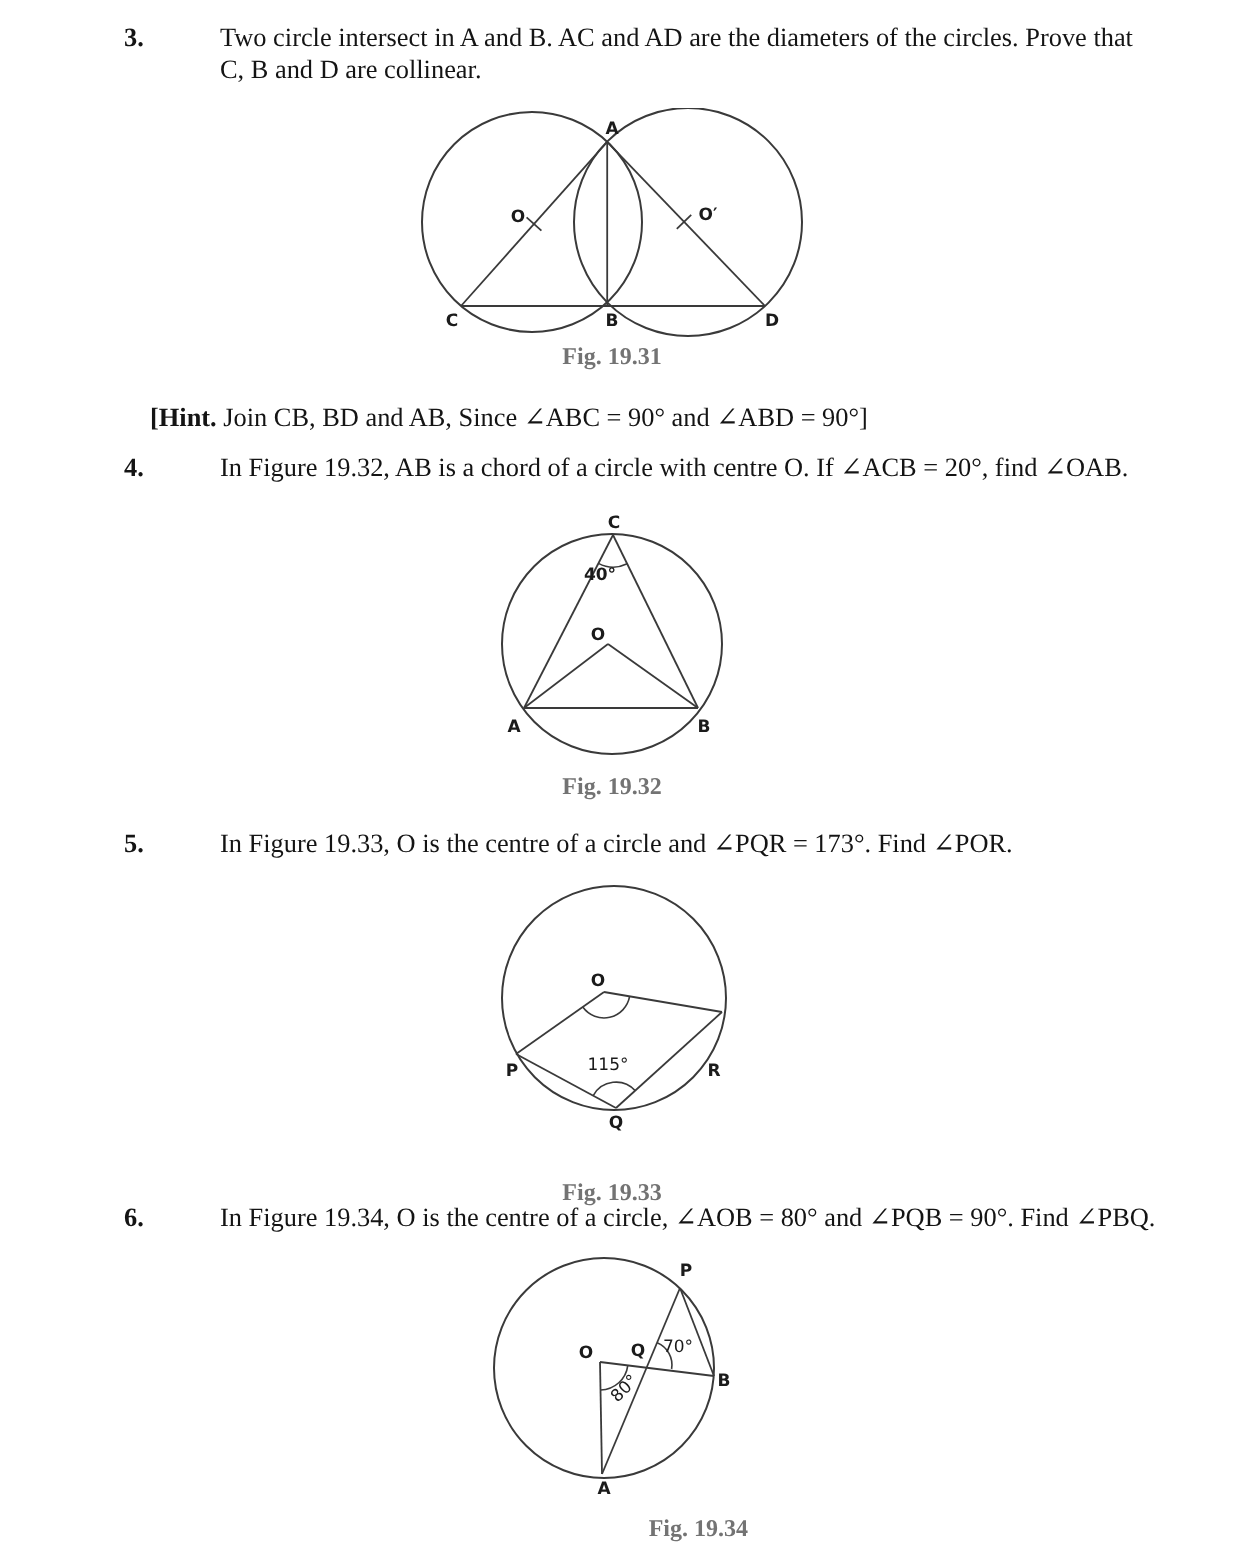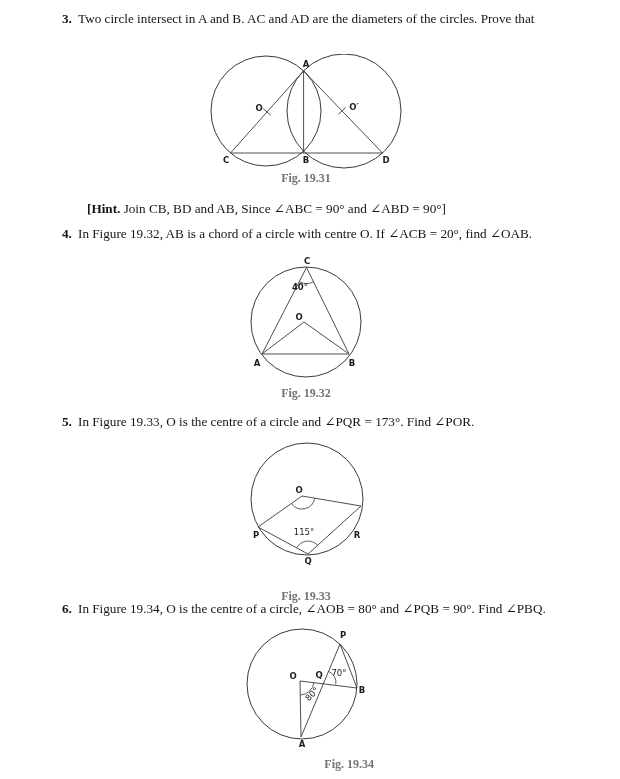--- a/index.html
+++ b/index.html
@@ -3,21 +3,21 @@
 <meta charset="utf-8">
 <style>
   html,body{margin:0;padding:0;}
   body{
     width:620px;height:779px;position:relative;background:#ffffff;
     font-family:"Liberation Serif","DejaVu Serif",serif;color:#141414;
     overflow:hidden;
   }
   .problem{position:absolute;left:62px;display:flex;}
   .pnum{font-weight:bold;width:16px;flex:0 0 16px;font-size:13.2px;line-height:15.5px;}
-  .plines{font-size:13.2px;line-height:15.5px;}
+  .plines{font-size:13.2px;line-height:15.5px;margin-left:32px;}
   .pline{white-space:nowrap;}
   .hint{position:absolute;left:75px;font-size:13.2px;white-space:nowrap;}
   .hint .hb{font-weight:bold;}
   .figsvg{position:absolute;}
   .caption{
     position:absolute;text-align:center;font-weight:bold;font-size:12px;
     color:#737373;font-family:"Liberation Serif","DejaVu Serif",serif;
   }
   svg line, svg path, svg circle{stroke:#3a3a3a;fill:none;}
   svg circle.outline{stroke-width:1;}
@@ -33,20 +33,21 @@
   }
   text.anglelabel.bold{font-weight:bold;}
 </style>
 </head>
 <body>
 
 <div class="problem" style="top:11px;">
   <span class="pnum">3.</span>
   <div class="plines">
     <div class="pline">Two circle intersect in A and B. AC and AD are the diameters of the circles. Prove that</div>
+    <div class="pline">C, B and D are collinear.</div>
   </div>
 </div>
 
 <svg class="figsvg" style="left:205px;top:54px;" width="210" height="116" viewBox="205 54 210 116">
   <circle class="outline" cx="266" cy="111" r="55"></circle>
   <circle class="outline" cx="344" cy="111" r="57"></circle>
   <line x1="230.5" y1="153" x2="382.5" y2="153"></line>
   <line x1="230.5" y1="153" x2="303.6" y2="70.9"></line>
   <line x1="303.6" y1="70.9" x2="382.5" y2="153"></line>
   <line x1="303.6" y1="70.9" x2="303.6" y2="153"></line>
@@ -54,21 +55,21 @@
   <line x1="338.4" y1="114.4" x2="345.6" y2="107.4"></line>
   <text class="ptlabel" x="306" y="67" text-anchor="middle">A</text>
   <text class="ptlabel" x="306" y="163" text-anchor="middle">B</text>
   <text class="ptlabel" x="226" y="163" text-anchor="middle">C</text>
   <text class="ptlabel" x="386" y="163" text-anchor="middle">D</text>
   <text class="ptlabel" x="259" y="111" text-anchor="middle">O</text>
   <text class="ptlabel" x="354" y="110" text-anchor="middle">O′</text>
 </svg>
 <div class="caption" style="left:200px;top:171px;width:212px;">Fig. 19.31</div>
 
-<div class="hint" style="top:201px;margin-left:12px;">
+<div class="hint" style="top:201px;">
   <span class="hb">[Hint.</span><span> Join CB, BD and AB, Since ∠ABC = 90° and ∠ABD = 90°]</span>
 </div>
 
 <div class="problem" style="top:226px;">
   <span class="pnum">4.</span>
   <div class="plines">
     <div class="pline">In Figure 19.32, AB is a chord of a circle with centre O. If ∠ACB = 20°, find ∠OAB.</div>
   </div>
 </div>
 

